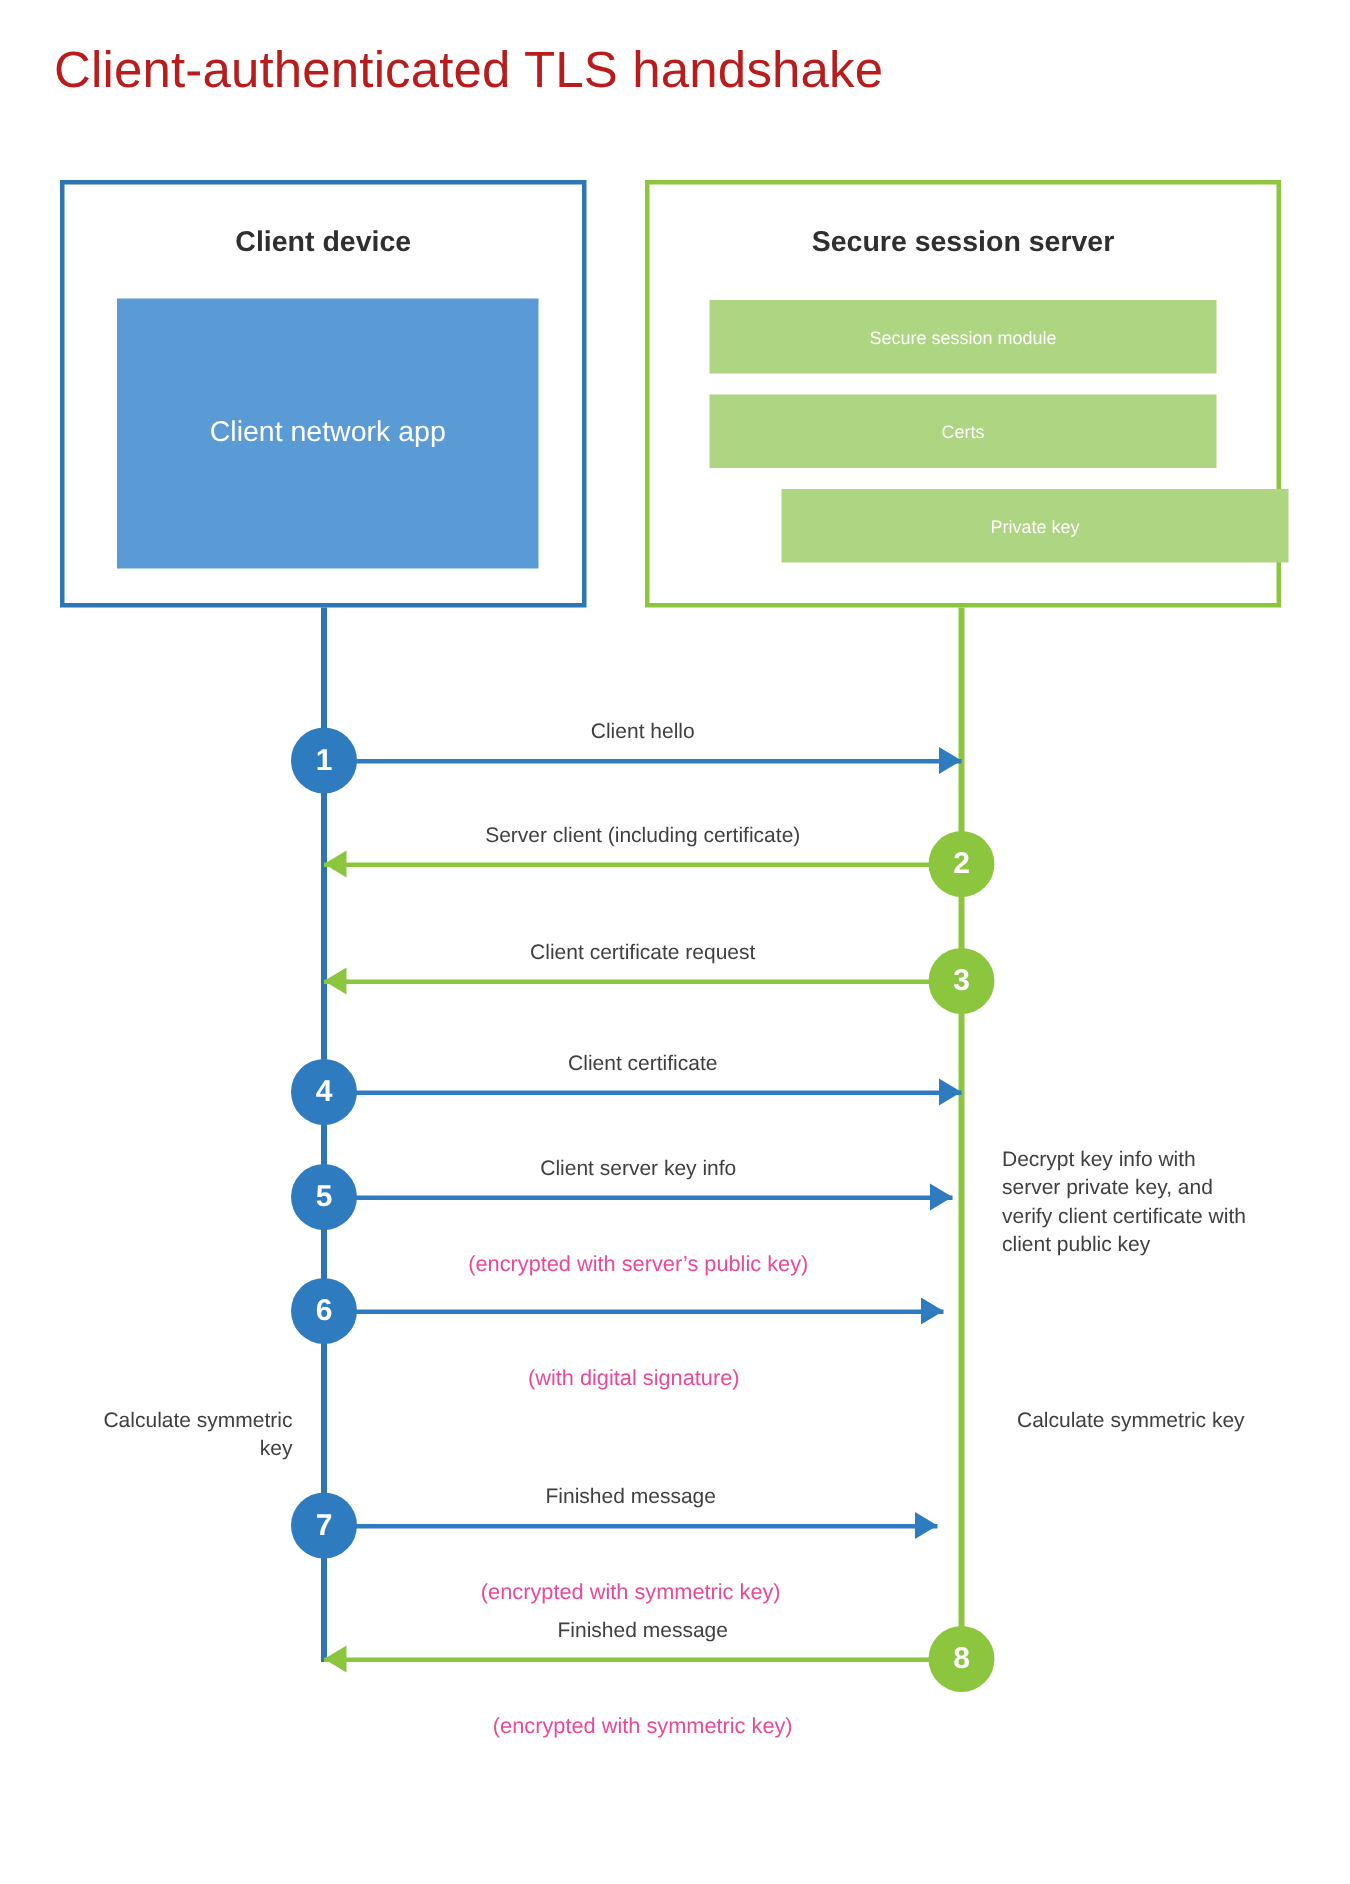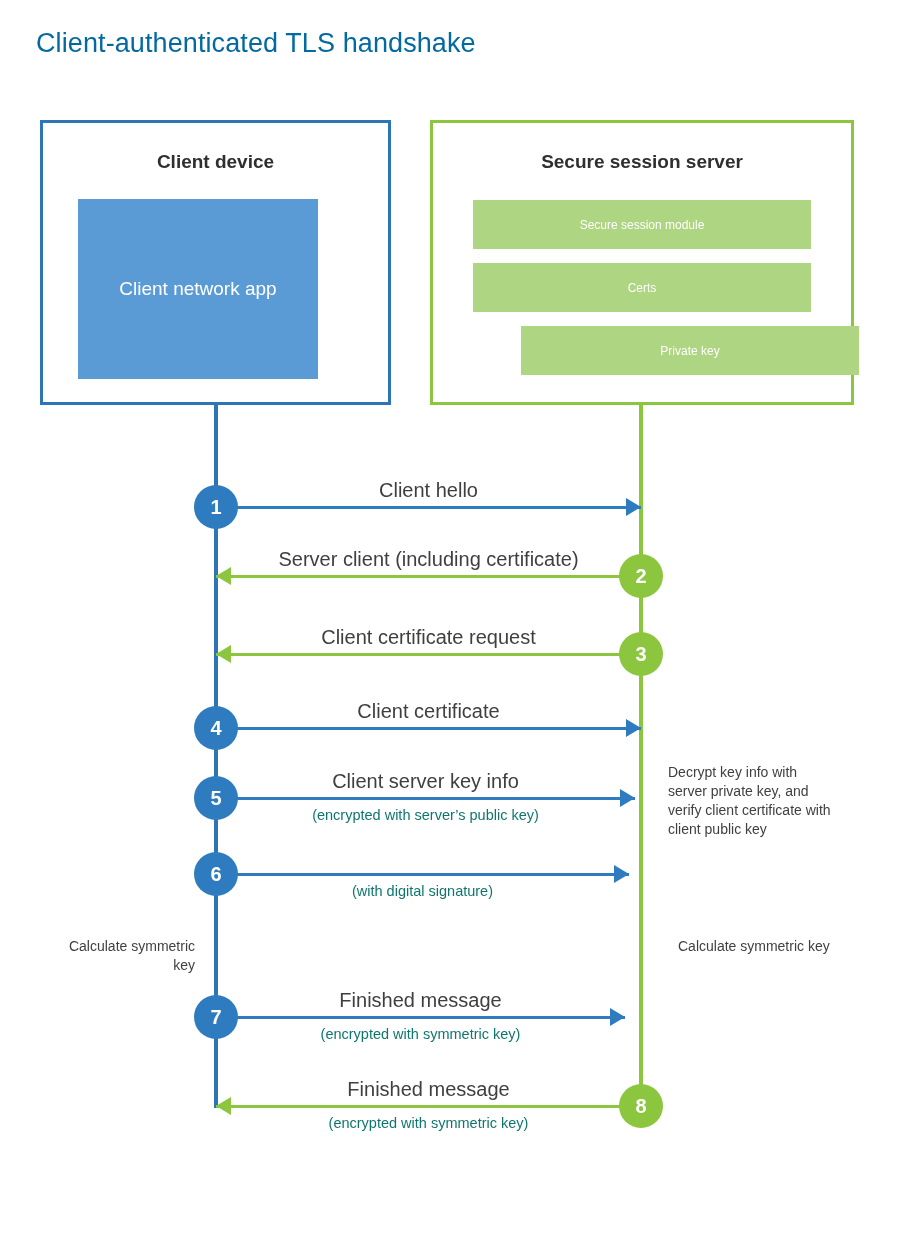--- a/index.html
+++ b/index.html
@@ -19,23 +19,23 @@
     position: absolute;
     left: 0; top: 0;
     width: 900px; height: 1256px;
   }
   .abs { position: absolute; }
 
   
   #page-title {
     left: 36px;
     top: 28px;
-    font-size: 27px;
+    font-size: 34px;
     font-weight: 400;
-    color: #0369a1;
+    color: #b91c1c;
     letter-spacing: 0.1px;
     white-space: nowrap;
   }
 
   
   .actor-box {
     box-sizing: border-box;
     background: #ffffff;
   }
   #client-box {
@@ -54,21 +54,21 @@
     top: 28px;
     text-align: center;
     font-size: 19px;
     font-weight: bold;
     color: #2f2f2f;
   }
   #client-app {
     position: absolute;
     left: 35px;
     top: 76px;
-    width: 240px;
+    width: 281px;
     height: 180px;
     background: #5b9bd5;
     display: flex;
     align-items: center;
     justify-content: center;
     text-align: center;
     color: #ffffff;
     font-size: 19px;
     line-height: 1.35;
     padding: 0 10px;
@@ -133,30 +133,31 @@
     color: #ffffff;
     font-size: 20px;
     font-weight: bold;
   }
   .step-circle.blue  { background: #2e7cbf; }
   .step-circle.green { background: #8cc63f; }
 
   .msg-label {
     position: absolute;
     text-align: center;
-    font-size: 20px;
+    font-size: 14px;
     color: #3f3f3f;
     white-space: nowrap;
   }
   .msg-sublabel {
     position: absolute;
     text-align: center;
     font-size: 14.5px;
-    color: #0f766e;
+    color: #ec4899;
     white-space: nowrap;
+    margin-top: 28px;
   }
 
   
   .side-note {
     position: absolute;
     font-size: 14px;
     line-height: 1.35;
     color: #3f3f3f;
   }
   #note-decrypt {

